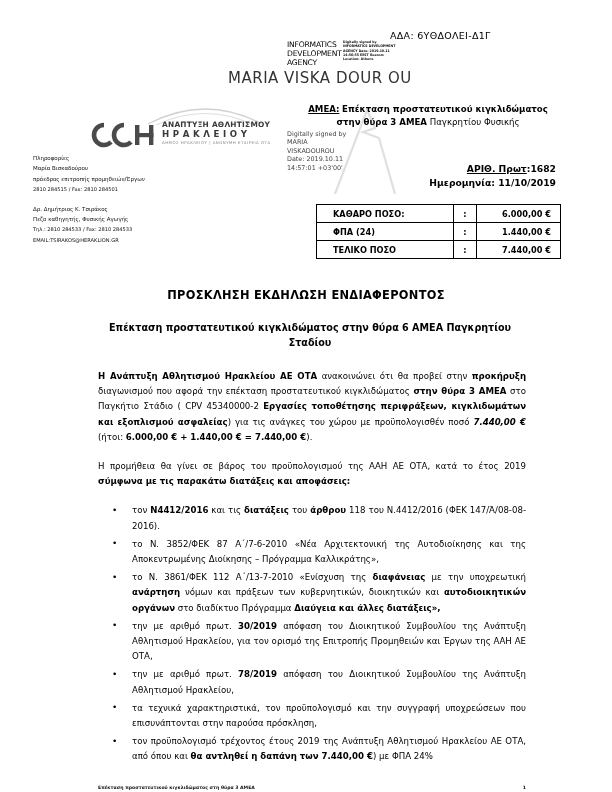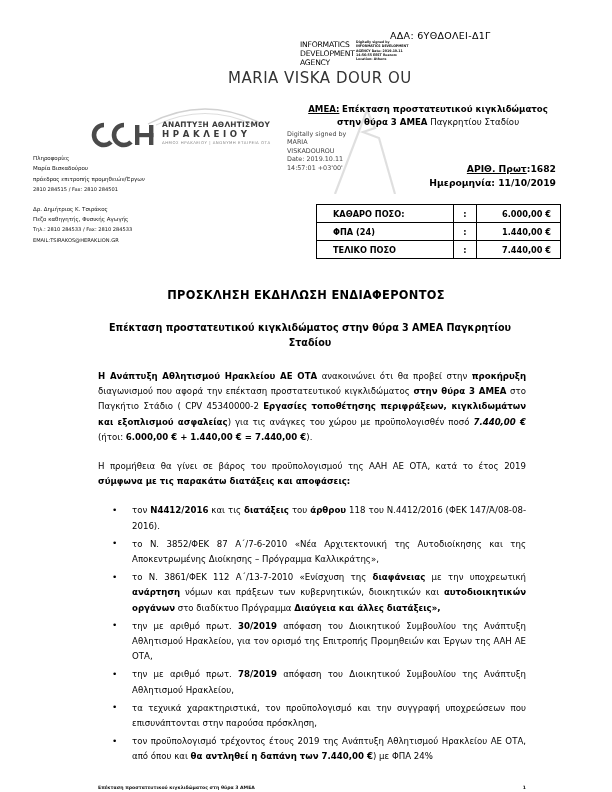--- a/index.html
+++ b/index.html
@@ -26,21 +26,21 @@
     left: 390px;
     top: 10px;
     font-size: 9.5px;
     letter-spacing: 0.3px;
     white-space: nowrap;
   }
 
   
   .sig-block {
     position: absolute;
-    left: 300px;
+    left: 287px;
     top: 20px;
     width: 110px;
     display: flex;
     gap: 4px;
   }
   .sig-agency {
     font-size: 7.6px;
     line-height: 9.2px;
     letter-spacing: -0.2px;
     width: 52px;
@@ -315,21 +315,21 @@
     <div class="sm">2810 284515 / Fax: 2810 284501</div>
     <div class="gap"></div>
     <div>Δρ. Δημήτριος Κ. Τσιράκος</div>
     <div>Πεζο καθηγητής, Φυσικής Αγωγής</div>
     <div class="sm">Τηλ.: 2810 284533 / Fax: 2810 284533</div>
     <div class="sm">EMAIL:TSIRAKOS@HERAKLION.GR</div>
   </div>
 
   <div class="subject">
     <span class="lbl">ΑΜΕΑ:</span>
-    <span class="bold">Επέκταση προστατευτικού κιγκλιδώματος στην θύρα 3 ΑΜΕΑ</span><span> Παγκρητίου Σταδίου</span>
+    <span class="bold">Επέκταση προστατευτικού κιγκλιδώματος στην θύρα 3 ΑΜΕΑ</span><span> Παγκρητίου Φυσικής</span>
   </div>
 
   <div class="protocol">
     <div><span class="u">ΑΡΙΘ. Πρωτ</span><span>:1682</span></div>
     <div><span>Ημερομηνία:</span><span> 11/10/2019</span></div>
   </div>
 
   <table class="amounts">
     <tbody>
       <tr>
@@ -344,21 +344,21 @@
       </tr>
       <tr>
         <td class="c-label">ΤΕΛΙΚΟ ΠΟΣΟ</td>
         <td class="c-colon">:</td>
         <td class="c-value">7.440,00 €</td>
       </tr>
     </tbody>
   </table>
 
   <div class="main-title">ΠΡΟΣΚΛΗΣΗ  ΕΚΔΗΛΩΣΗ ΕΝΔΙΑΦΕΡΟΝΤΟΣ</div>
-  <div class="main-subtitle">Επέκταση προστατευτικού κιγκλιδώματος στην θύρα 3 ΑΜΕΑ Παγκρητίου Σταδίου</div>
+  <div class="main-subtitle">Επέκταση προστατευτικού κιγκλιδώματος στην θύρα 6 ΑΜΕΑ Παγκρητίου Σταδίου</div>
 
   <div class="body-area">
 
     <p class="para"><span class="b">Η Ανάπτυξη Αθλητισμού Ηρακλείου ΑΕ ΟΤΑ</span><span> ανακοινώνει ότι θα προβεί στην </span><span class="b">προκήρυξη</span><span>  διαγωνισμού που αφορά  την επέκταση προστατευτικού κιγκλιδώματος </span><span class="b">στην θύρα 3 ΑΜΕΑ</span><span>  στο Παγκήτιο Στάδιο  ( CPV 45340000-2 </span><span class="b">Εργασίες τοποθέτησης περιφράξεων, κιγκλιδωμάτων και εξοπλισμού ασφαλείας</span><span>) για τις ανάγκες του χώρου με προϋπολογισθέν ποσό </span><span class="bi">7.440,00 €</span><span> (ήτοι:  </span><span class="b">6.000,00 € + 1.440,00 € = 7.440,00 €</span><span>).</span></p>
 
     <p class="para"><span>Η προμήθεια θα γίνει  σε βάρος του προϋπολογισμού της ΑΑΗ ΑΕ ΟΤΑ, κατά το έτος 2019 </span><span class="b">σύμφωνα με τις παρακάτω διατάξεις και αποφάσεις:</span></p>
 
     <ul class="bullets">
       <li><span>τον </span><span class="b">Ν4412/2016</span><span> και τις </span><span class="b">διατάξεις</span><span> του </span><span class="b">άρθρου</span><span> 118 του Ν.4412/2016 (ΦΕΚ 147/Ά/08-08-2016).</span></li>
 

